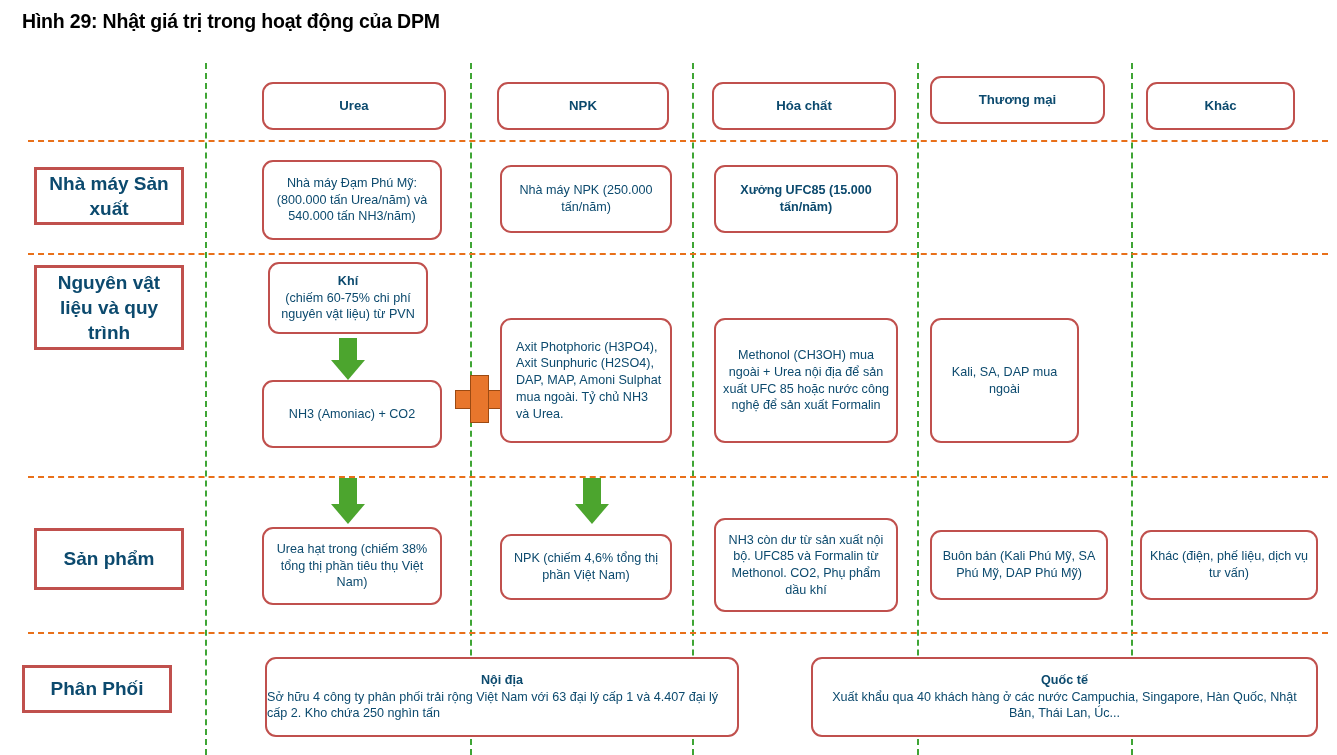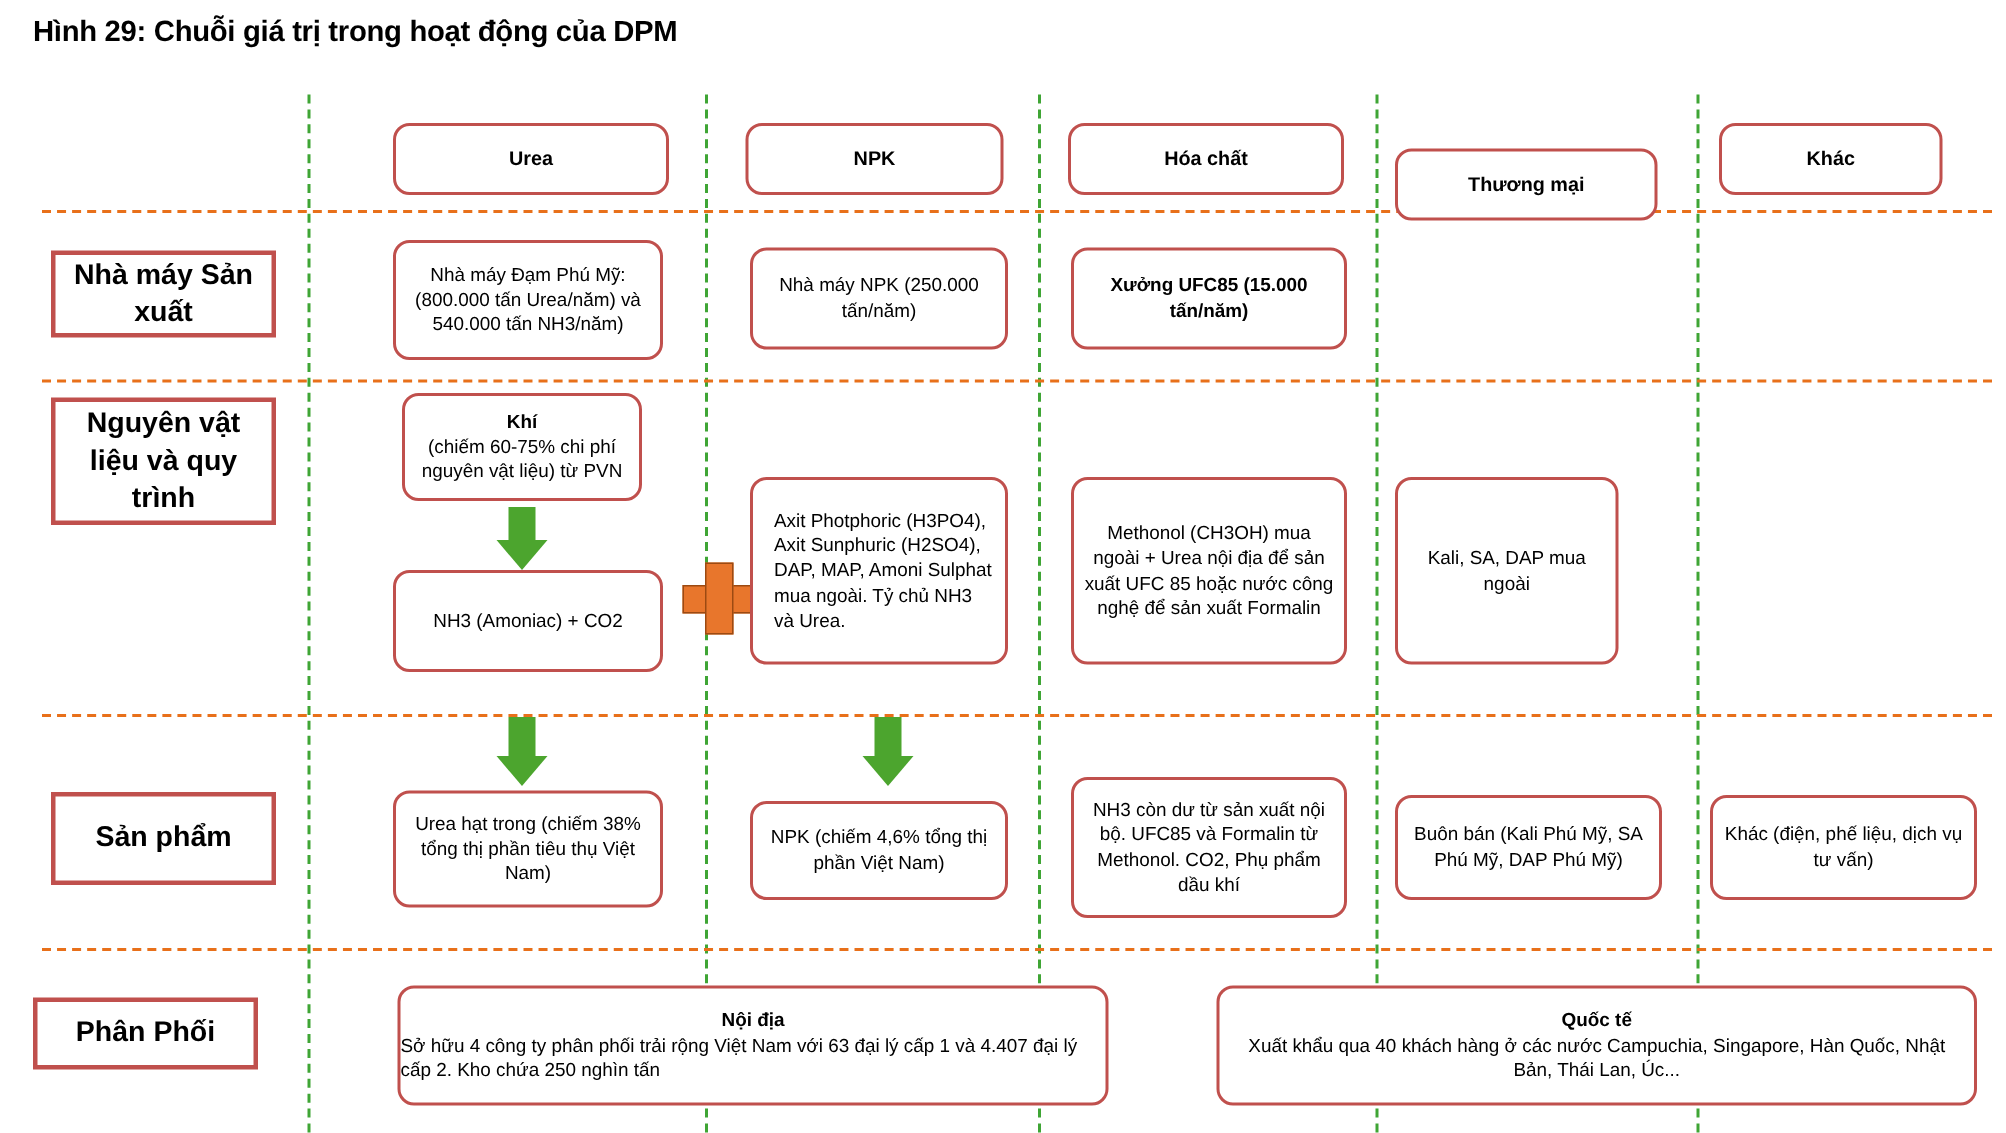--- a/index.html
+++ b/index.html
@@ -41,21 +41,21 @@
     position: absolute;
     box-sizing: border-box;
     border: 2.6px solid #C0504D;
     background: #ffffff;
     display: flex;
     align-items: center;
     justify-content: flex-start;
     text-align: center;
     font-size: 12.6px;
     line-height: 1.33;
-    color: #000000;
+    color: #0c4a6e;
     padding: 3px 7px;
   }
   .box.round { border-radius: 11px; }
   .box.sq { border-radius: 0; border-width: 3px; }
   .box.hdr { font-weight: bold; font-size: 13.2px; }
   .box.rowlabel { font-weight: bold; font-size: 19px; }
   .box .inner { width: 100%; }
   .box .bold-line { font-weight: bold; display: block; }
   .box .ln { display: block; }
   .box.leftalign { text-align: left; }
@@ -91,21 +91,21 @@
     background: #E8762C;
     border: 1.5px solid #9C4A12;
     box-sizing: border-box;
   }
 </style>
 </head>
 <body>
 
 <div id="canvas">
 
-  <div class="title">Hình 29: Chuỗi giá trị trong hoạt động của DPM</div>
+  <div class="title">Hình 29: Nhật giá trị trong hoạt động của DPM</div>
 
   <div class="vdash" style="left:205px; top:63px; height:692px;"></div>
   <div class="vdash" style="left:470px; top:63px; height:692px;"></div>
   <div class="vdash" style="left:692px; top:63px; height:692px;"></div>
   <div class="vdash" style="left:917px; top:63px; height:692px;"></div>
   <div class="vdash" style="left:1131px; top:63px; height:692px;"></div>
 
   <div class="hdash" style="left:28px; top:140px; width:1300px;"></div>
   <div class="hdash" style="left:28px; top:253px; width:1300px;"></div>
   <div class="hdash" style="left:28px; top:476px; width:1300px;"></div>
@@ -113,21 +113,21 @@
 
   <div class="box round hdr" style="left:262px; top:82px; width:184px; height:48px;">
     <span class="inner">Urea</span>
   </div>
   <div class="box round hdr" style="left:497px; top:82px; width:172px; height:48px;">
     <span class="inner">NPK</span>
   </div>
   <div class="box round hdr" style="left:712px; top:82px; width:184px; height:48px;">
     <span class="inner">Hóa chất</span>
   </div>
-  <div class="box round hdr" style="left:930px; top:99px; width:175px; height:48px;">
+  <div class="box round hdr" style="left:930px; top:76px; width:175px; height:48px;">
     <span class="inner">Thương mại</span>
   </div>
   <div class="box round hdr" style="left:1146px; top:82px; width:149px; height:48px;">
     <span class="inner">Khác</span>
   </div>
 
   <div class="box sq rowlabel" style="left:34px; top:167px; width:150px; height:58px;">
     <span class="inner">Nhà máy Sản xuất</span>
   </div>
   <div class="box sq rowlabel" style="left:34px; top:265px; width:150px; height:85px;">

